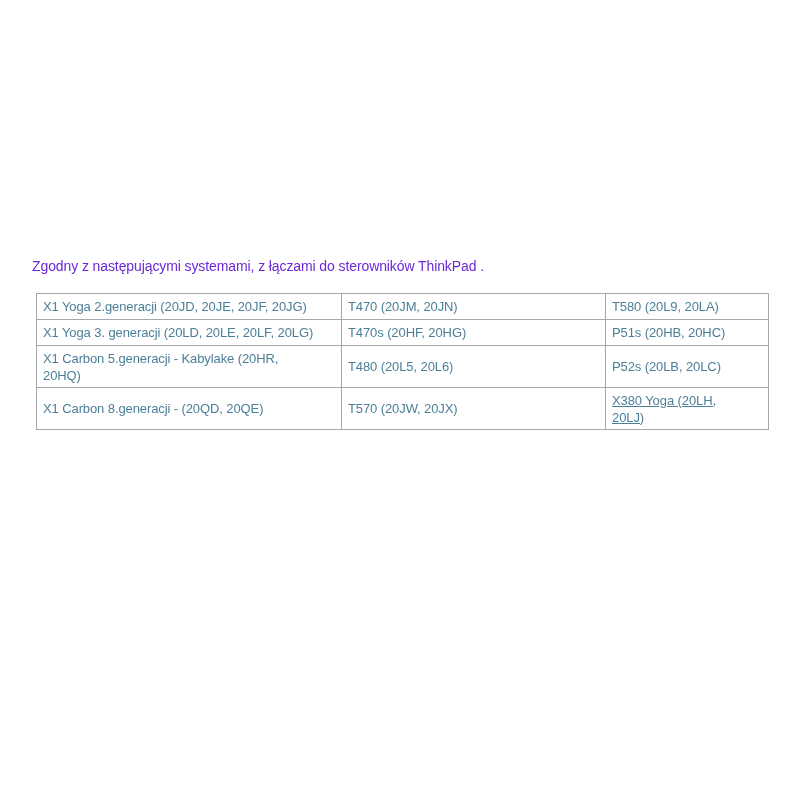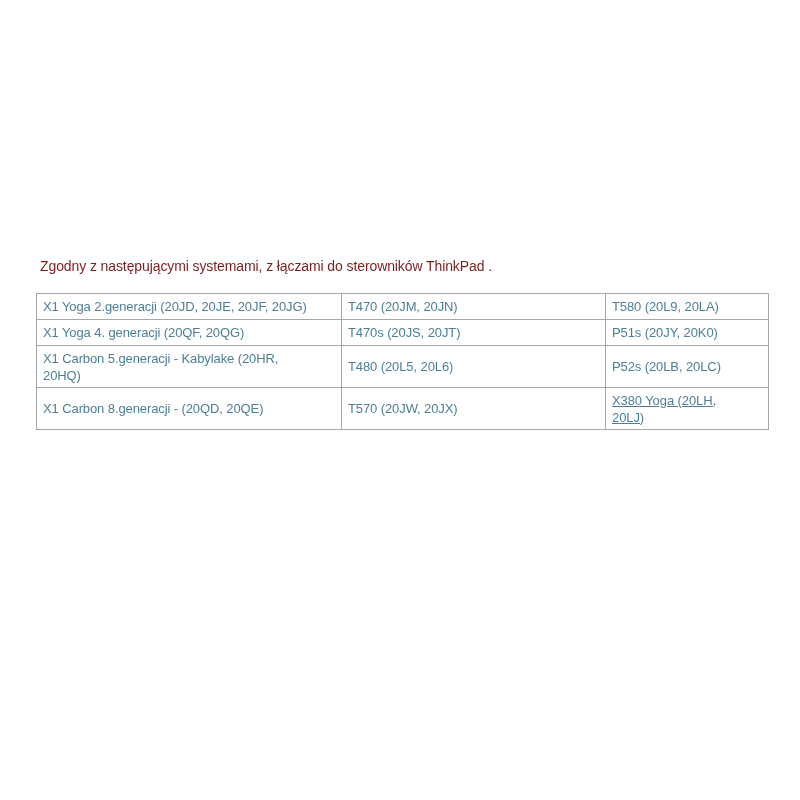--- a/index.html
+++ b/index.html
@@ -6,26 +6,26 @@
     margin: 0;
     padding: 0;
     width: 800px;
     height: 800px;
     background: #ffffff;
     font-family: "Liberation Sans", sans-serif;
     position: relative;
   }
   .intro {
     position: absolute;
-    left: 40px;
+    left: 32px;
     top: 256px;
     margin: 0;
     font-size: 14px;
     line-height: 20px;
-    color: #7f1d1d;
+    color: #6d28d9;
     letter-spacing: -0.1px;
     white-space: nowrap;
   }
   table.compat {
     position: absolute;
     left: 36px;
     top: 293px;
     width: 732px;
     border-collapse: collapse;
     table-layout: fixed;
@@ -60,23 +60,23 @@
       <col class="c2">
       <col class="c3">
     </colgroup>
   <tbody>
     <tr>
       <td><span class="link">X1 Yoga 2.generacji (20JD, 20JE, 20JF, 20JG)</span></td>
       <td><span class="link">T470 (20JM, 20JN)</span></td>
       <td><span class="link">T580 (20L9, 20LA)</span></td>
     </tr>
     <tr>
-      <td><span class="link">X1 Yoga 4. generacji (20QF, 20QG)</span></td>
-      <td><span class="link">T470s (20JS, 20JT)</span></td>
-      <td><span class="link">P51s (20JY, 20K0)</span></td>
+      <td><span class="link">X1 Yoga 3. generacji (20LD, 20LE, 20LF, 20LG)</span></td>
+      <td><span class="link">T470s (20HF, 20HG)</span></td>
+      <td><span class="link">P51s (20HB, 20HC)</span></td>
     </tr>
     <tr class="tall">
       <td><span class="link wrap-260">X1 Carbon 5.generacji - Kabylake (20HR, 20HQ)</span></td>
       <td><span class="link">T480 (20L5, 20L6)</span></td>
       <td><span class="link">P52s (20LB, 20LC)</span></td>
     </tr>
     <tr class="tall">
       <td><span class="link">X1 Carbon 8.generacji - (20QD, 20QE)</span></td>
       <td><span class="link">T570 (20JW, 20JX)</span></td>
       <td><span class="link wrap-120">X380 Yoga (20LH, 20LJ)</span></td>

